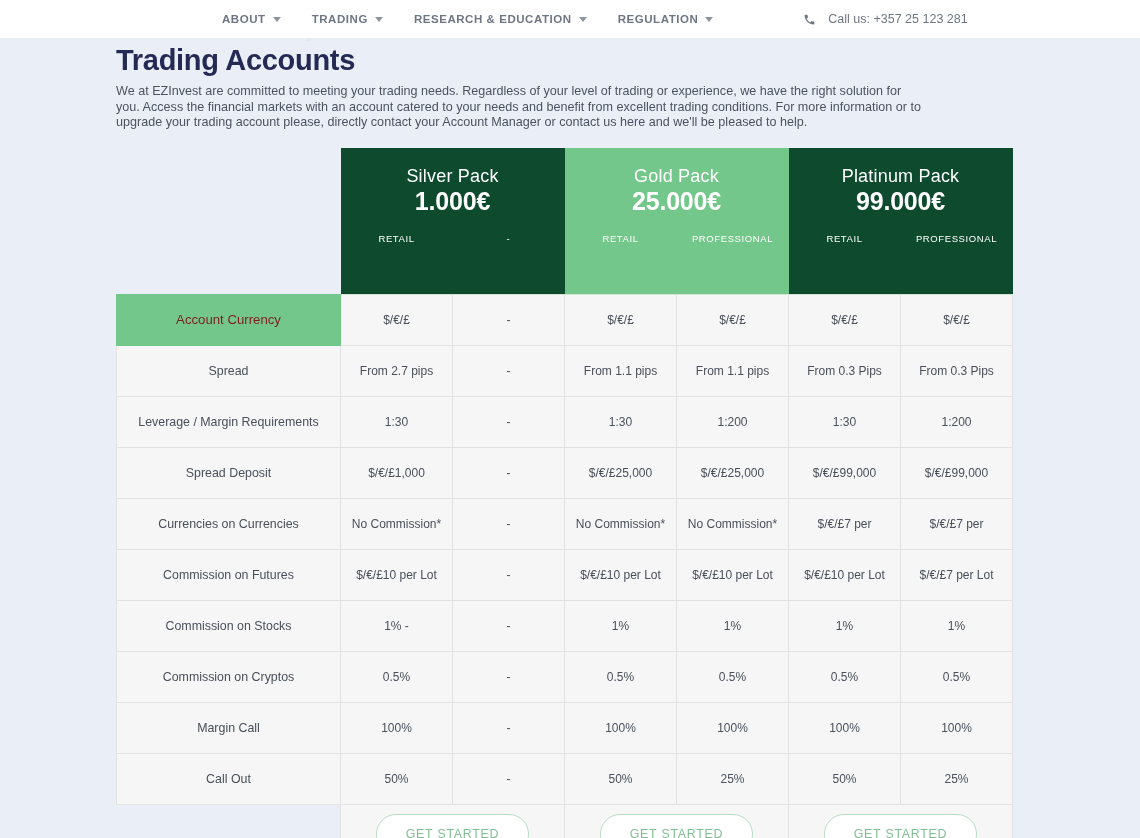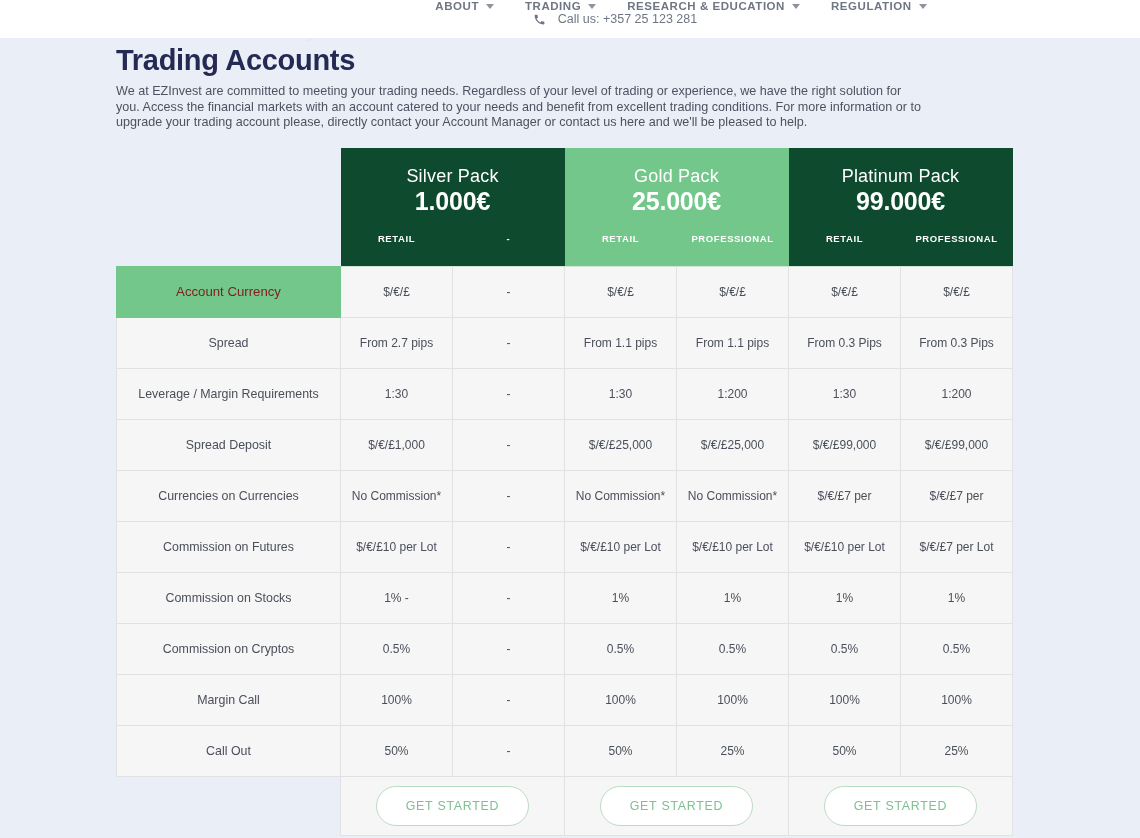--- a/index.html
+++ b/index.html
@@ -16,21 +16,21 @@
     position: absolute; left: 116px; top: 20px;
     font-size: 19px; font-weight: 700; letter-spacing: .1px;
     color: #e3e7f1; white-space: nowrap; z-index: 1;
   }
 
   
   .topnav {
     position: absolute; left: 0; top: 0; width: 1140px; height: 39px;
     background: #ffffff; z-index: 3;
     border-bottom: 1px solid #e9edf6;
-    display: flex; align-items: center; flex-direction: column;
+    display: flex; align-items: center;
   }
   .nav-items { display: flex; align-items: center; margin-left: 222px; gap: 31px; }
   .nav-item {
     display: flex; align-items: center; gap: 7px;
     font-size: 11.5px; font-weight: 700; letter-spacing: .55px;
     color: #6f7683; cursor: pointer; white-space: nowrap;
   }
   .chev { width: 0; height: 0; border-left: 4px solid transparent;
           border-right: 4px solid transparent; border-top: 5px solid #8d949f; }
   .callus {
@@ -51,29 +51,29 @@
 
   
   .table { position: absolute; left: 116px; top: 148px; z-index: 2; }
   table { border-collapse: collapse; }
   col.c-label { width: 224px; }
   col.c-data  { width: 112px; }
 
   
   .pack {
     padding: 0; text-align: center; vertical-align: top;
-    height: 118px; color: #ffffff;
+    height: 146px; color: #ffffff;
   }
   .pack.dark  { background: #0e4b2e; }
   .pack.light { background: #74c78a; }
   .pack-name { font-size: 18px; font-weight: 400; padding-top: 18px; letter-spacing: .2px; }
   .pack-price { font-size: 25px; font-weight: 800; letter-spacing: -.2px; text-align: center; }
   .pack-subs { display: flex; margin-top: 17px; }
   .pack-sub {
-    flex: 1; font-size: 9.5px; font-weight: 700; letter-spacing: .6px;
+    flex: 1; font-size: 9.5px; font-weight: 400; letter-spacing: .6px;
     text-align: center;
   }
   .spacer-head { background: #eaeef7; border: 0; }
 
   
   td.lab, td.val {
     background: #f6f6f6; border: 1px solid #e2e2e2;
     text-align: center; height: 51px; color: #4a4f5a;
   }
   td.lab { font-size: 12.4px; padding: 0 10px; }

